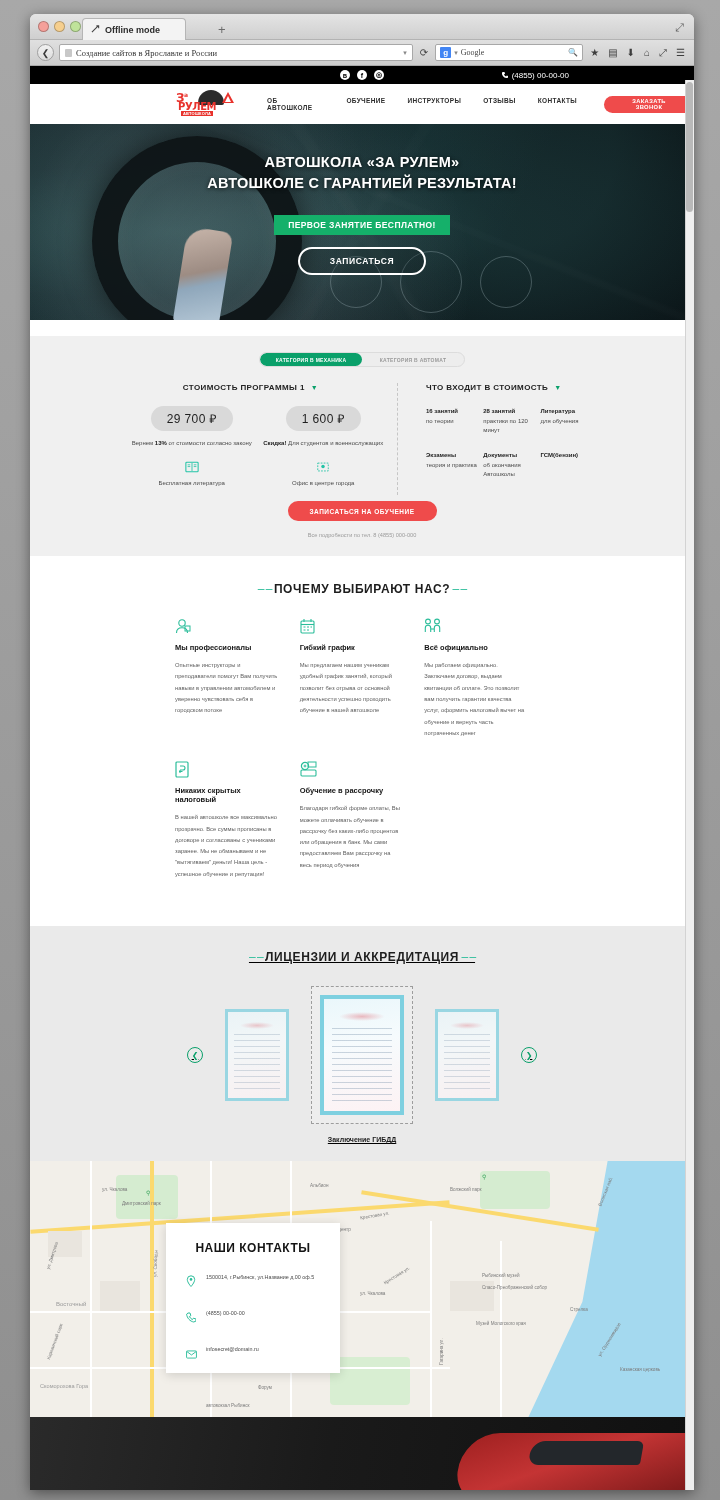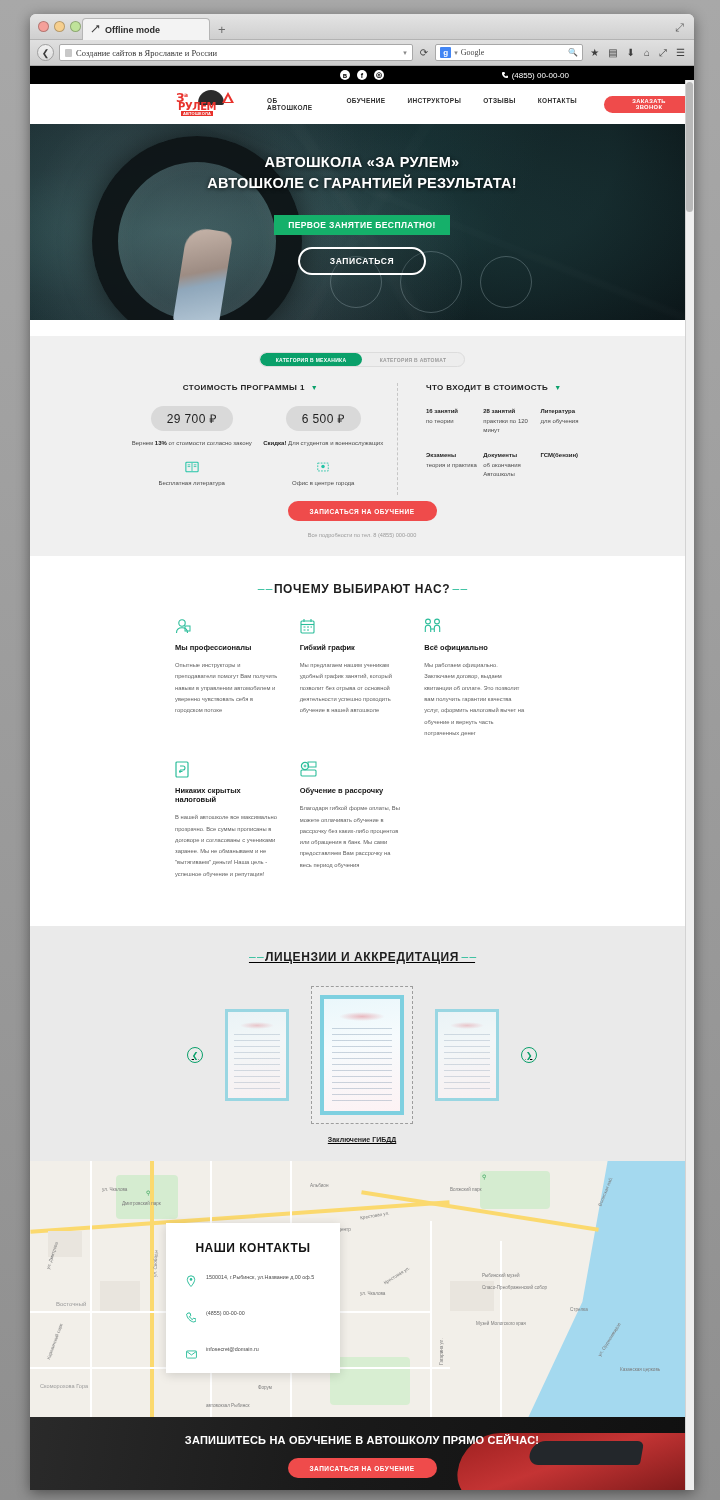--- a/index.html
+++ b/index.html
@@ -15,21 +15,21 @@
   
   .browser { position: absolute; left: 30px; top: 14px; width: 664px; height: 1476px;
     background: #e9e9e9; border-radius: 6px 6px 0 0;
     box-shadow: 0 3px 14px rgba(0,0,0,.45); overflow: hidden; }
 
   .titlebar { height: 26px; background: linear-gradient(180deg,#e4e4e4,#cfcfcf);
     border-bottom: 1px solid #b3b3b3; position: relative; }
   .traffic { position: absolute; left: 8px; top: 7px; display: flex; gap: 5px; }
   .dot { width: 11px; height: 11px; border-radius: 50%; border: 1px solid rgba(0,0,0,.25); }
   .dot.r { background: #f5a09a; } .dot.y { background: #f6cf8e; } .dot.g { background: #bfe39a; }
-  .tab { position: absolute; left: 52px; top: 4px; height: 22px; width: 128px;
+  .tab { position: absolute; left: 52px; top: 4px; height: 22px; width: 104px;
     background: #f3f3f3; border: 1px solid #b5b5b5; border-bottom: none;
     border-radius: 4px 4px 0 0; display: flex; align-items: center; gap: 5px;
     padding: 0 8px; font-size: 9px; color: #2b2b2b; font-weight: bold; }
   .tab-ico { width: 9px; height: 9px; color: #555; }
   .newtab { position: absolute; left: 188px; top: 8px; font-size: 13px; color: #6b6b6b; }
   .winmax { position: absolute; right: 10px; top: 7px; font-size: 11px; color: #666; }
 
   .navbar { height: 26px; background: linear-gradient(180deg,#e0e0e0,#cdcdcd);
     border-bottom: 1px solid #a9a9a9; display: flex; align-items: center;
     padding: 0 7px; gap: 5px; }
@@ -370,21 +370,21 @@
               <div class="ic">
                 <svg width="14" height="12" viewBox="0 0 16 13">
                       <rect x="1" y="1" width="14" height="11" rx="1" stroke="#22c3a6" fill="none" stroke-width="1.2"></rect>
                       <path d="M8 2 v9" stroke="#22c3a6" stroke-width="1"></path>
                       <path d="M3 4 h3 M3 6 h3 M10 4 h3 M10 6 h3" stroke="#22c3a6" stroke-width=".9"></path>
                     </svg>
               </div>
               <div class="cap">Бесплатная литература</div>
             </div>
             <div class="plan">
-              <div class="pill">6 500 ₽</div>
+              <div class="pill">1 600 ₽</div>
               <div class="sub">
                 <b>Скидка!</b><span> Для студентов и военнослужащих</span>
               </div>
               <div class="ic">
                 <svg width="14" height="12" viewBox="0 0 16 13">
                       <rect x="2" y="2" width="12" height="9" stroke="#22c3a6" fill="none" stroke-width="1" stroke-dasharray="2 1.4"></rect>
                       <path d="M8 4 a2 2 0 1 1 0 4 a2 2 0 1 1 0 -4" fill="#22c3a6"></path>
                     </svg>
               </div>
               <div class="cap">Офис в центре города</div>
@@ -600,24 +600,20 @@
                 </svg>
           </span>
           <span class="ct">infosecret@domain.ru</span>
         </div>
       </div>
     </div>
 
     <div class="cta">
       <div class="car"></div>
       <div class="glass"></div>
-      <div class="cta-inner">
-        <h2>ЗАПИШИТЕСЬ НА ОБУЧЕНИЕ В АВТОШКОЛУ ПРЯМО СЕЙЧАС!</h2>
-        <button>ЗАПИСАТЬСЯ НА ОБУЧЕНИЕ</button>
-      </div>
     </div>
 
     <div class="footer">
       <div class="logo">
         <span class="l1">З<sup>а</sup></span>
         <span class="helmet"></span>
         <span class="tri"></span>
         <span class="l2">РУЛЕМ</span>
         <span class="l3">АВТОШКОЛА</span>
       </div>

